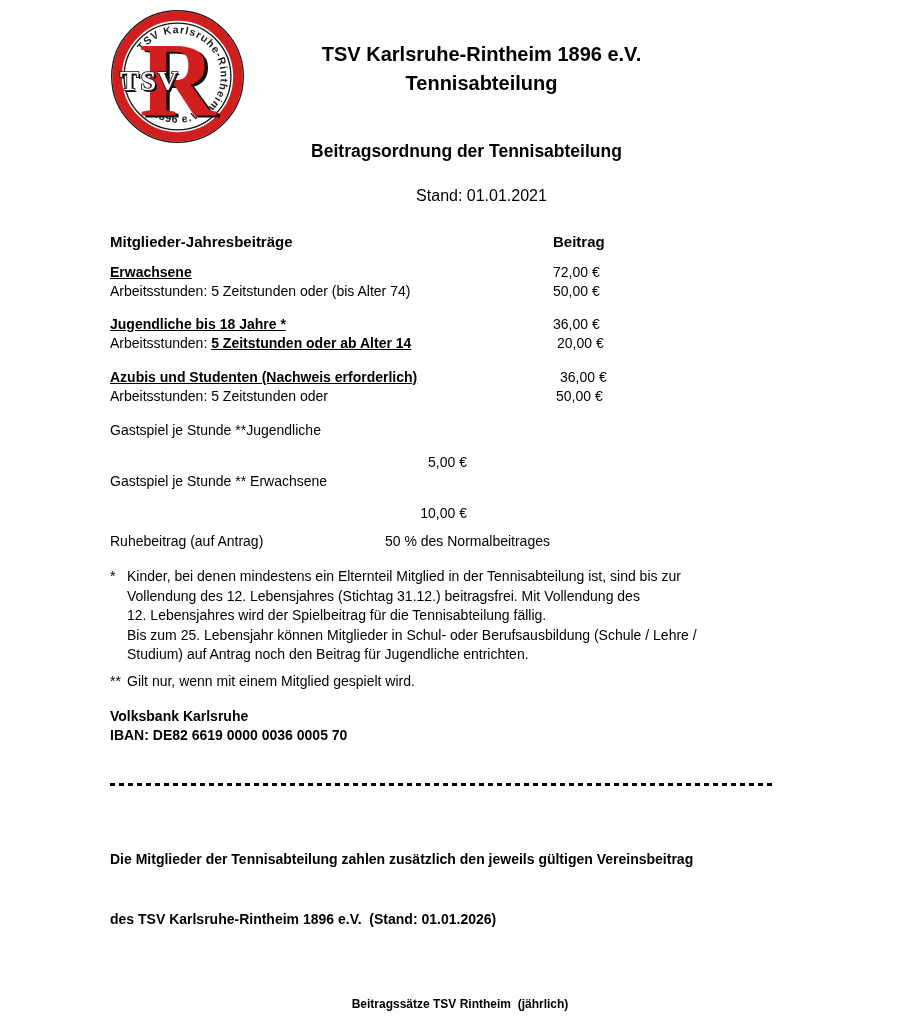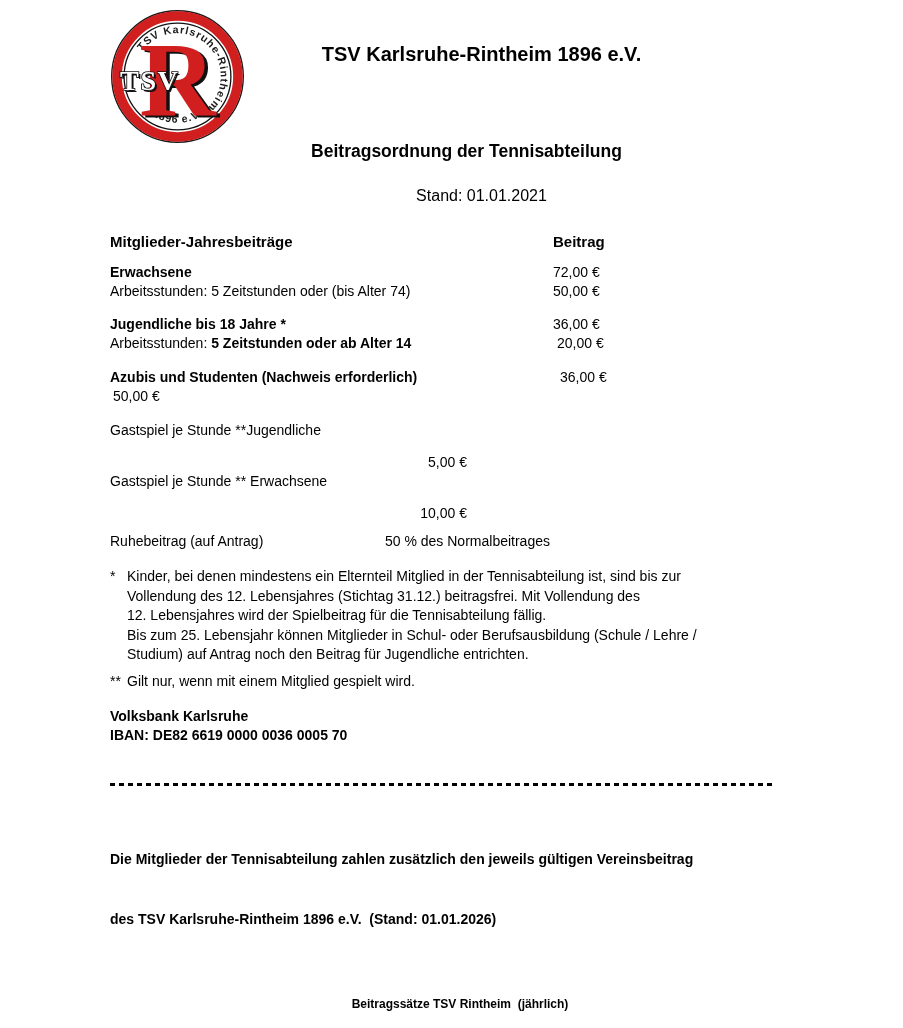--- a/index.html
+++ b/index.html
@@ -15,21 +15,21 @@
   .stand{position:absolute;left:60px;top:187px;width:843px;text-align:center;font-size:16px;}
 
   
   .content{position:absolute;left:110px;top:232px;width:700px;font-size:14px;line-height:19px;}
 
   .fees-header{display:grid;grid-template-columns:443px auto;font-weight:bold;font-size:15px;}
   .fee-group{margin-top:12px;}
   .fee-group.g2{margin-top:14px;}
   .fee-group.g3{margin-top:15px;}
   .fee-row{display:grid;grid-template-columns:443px auto;}
-  .fee-label .b{font-weight:bold;}
+  .fee-label .b{font-weight:bold;text-decoration:underline;}
   .fee-label span{white-space:pre-wrap;}
   .amt-i1{padding-left:4px;}
   .amt-i2{padding-left:7px;}
   .amt-i3{padding-left:3px;}
 
   .guest-block{margin-top:15px;}
   .guest-row{display:grid;grid-template-columns:250px 107px;}
   .guest-row .amt{text-align:right;margin-top:32px;}
 
   .rest-row{display:grid;grid-template-columns:275px auto;margin-top:9px;}
@@ -77,20 +77,21 @@
       <textPath href="#arcBot" startOffset="50%" text-anchor="middle">1896 e.V.</textPath>
     </text>
     <text class="big-r" x="33.5" y="108.5" fill="#111111">R</text>
     <text class="big-r" x="30" y="106" fill="#d11f1f">R</text>
     <text class="tsv-mono" x="13" y="83" fill="#111111">TSV</text>
     <text class="tsv-mono" x="11" y="81" fill="#ffffff" stroke="#111111" stroke-width="1.7" style="paint-order:stroke fill">TSV</text>
   </svg>
 
   <div class="title-block">
     <div>TSV Karlsruhe-Rintheim 1896 e.V.</div>
+    <div>Tennisabteilung</div>
   </div>
   <div class="subtitle">Beitragsordnung der Tennisabteilung</div>
   <div class="stand">Stand: 01.01.2021</div>
 
   <div class="content">
 
     <div class="fees-header">
       <div>Mitglieder-Jahresbeiträge</div>
       <div>Beitrag</div>
     </div>
@@ -116,20 +117,21 @@
         <div class="amt-i1">20,00 €</div>
       </div>
     </div>
 
     <div class="fee-group g3">
       <div class="fee-row">
         <div class="fee-label"><span></span><span class="b">Azubis und Studenten (Nachweis erforderlich)</span></div>
         <div class="amt-i2">36,00 €</div>
       </div>
       <div class="fee-row">
+        <div class="fee-label"><span>Arbeitsstunden: 5 Zeitstunden oder</span><span class="b"></span></div>
         <div class="amt-i3">50,00 €</div>
       </div>
     </div>
 
     <div class="guest-block">
       <div class="guest-row">
         <div>Gastspiel je Stunde **Jugendliche</div>
         <div class="amt">5,00 €</div>
       </div>
       <div class="guest-row">

